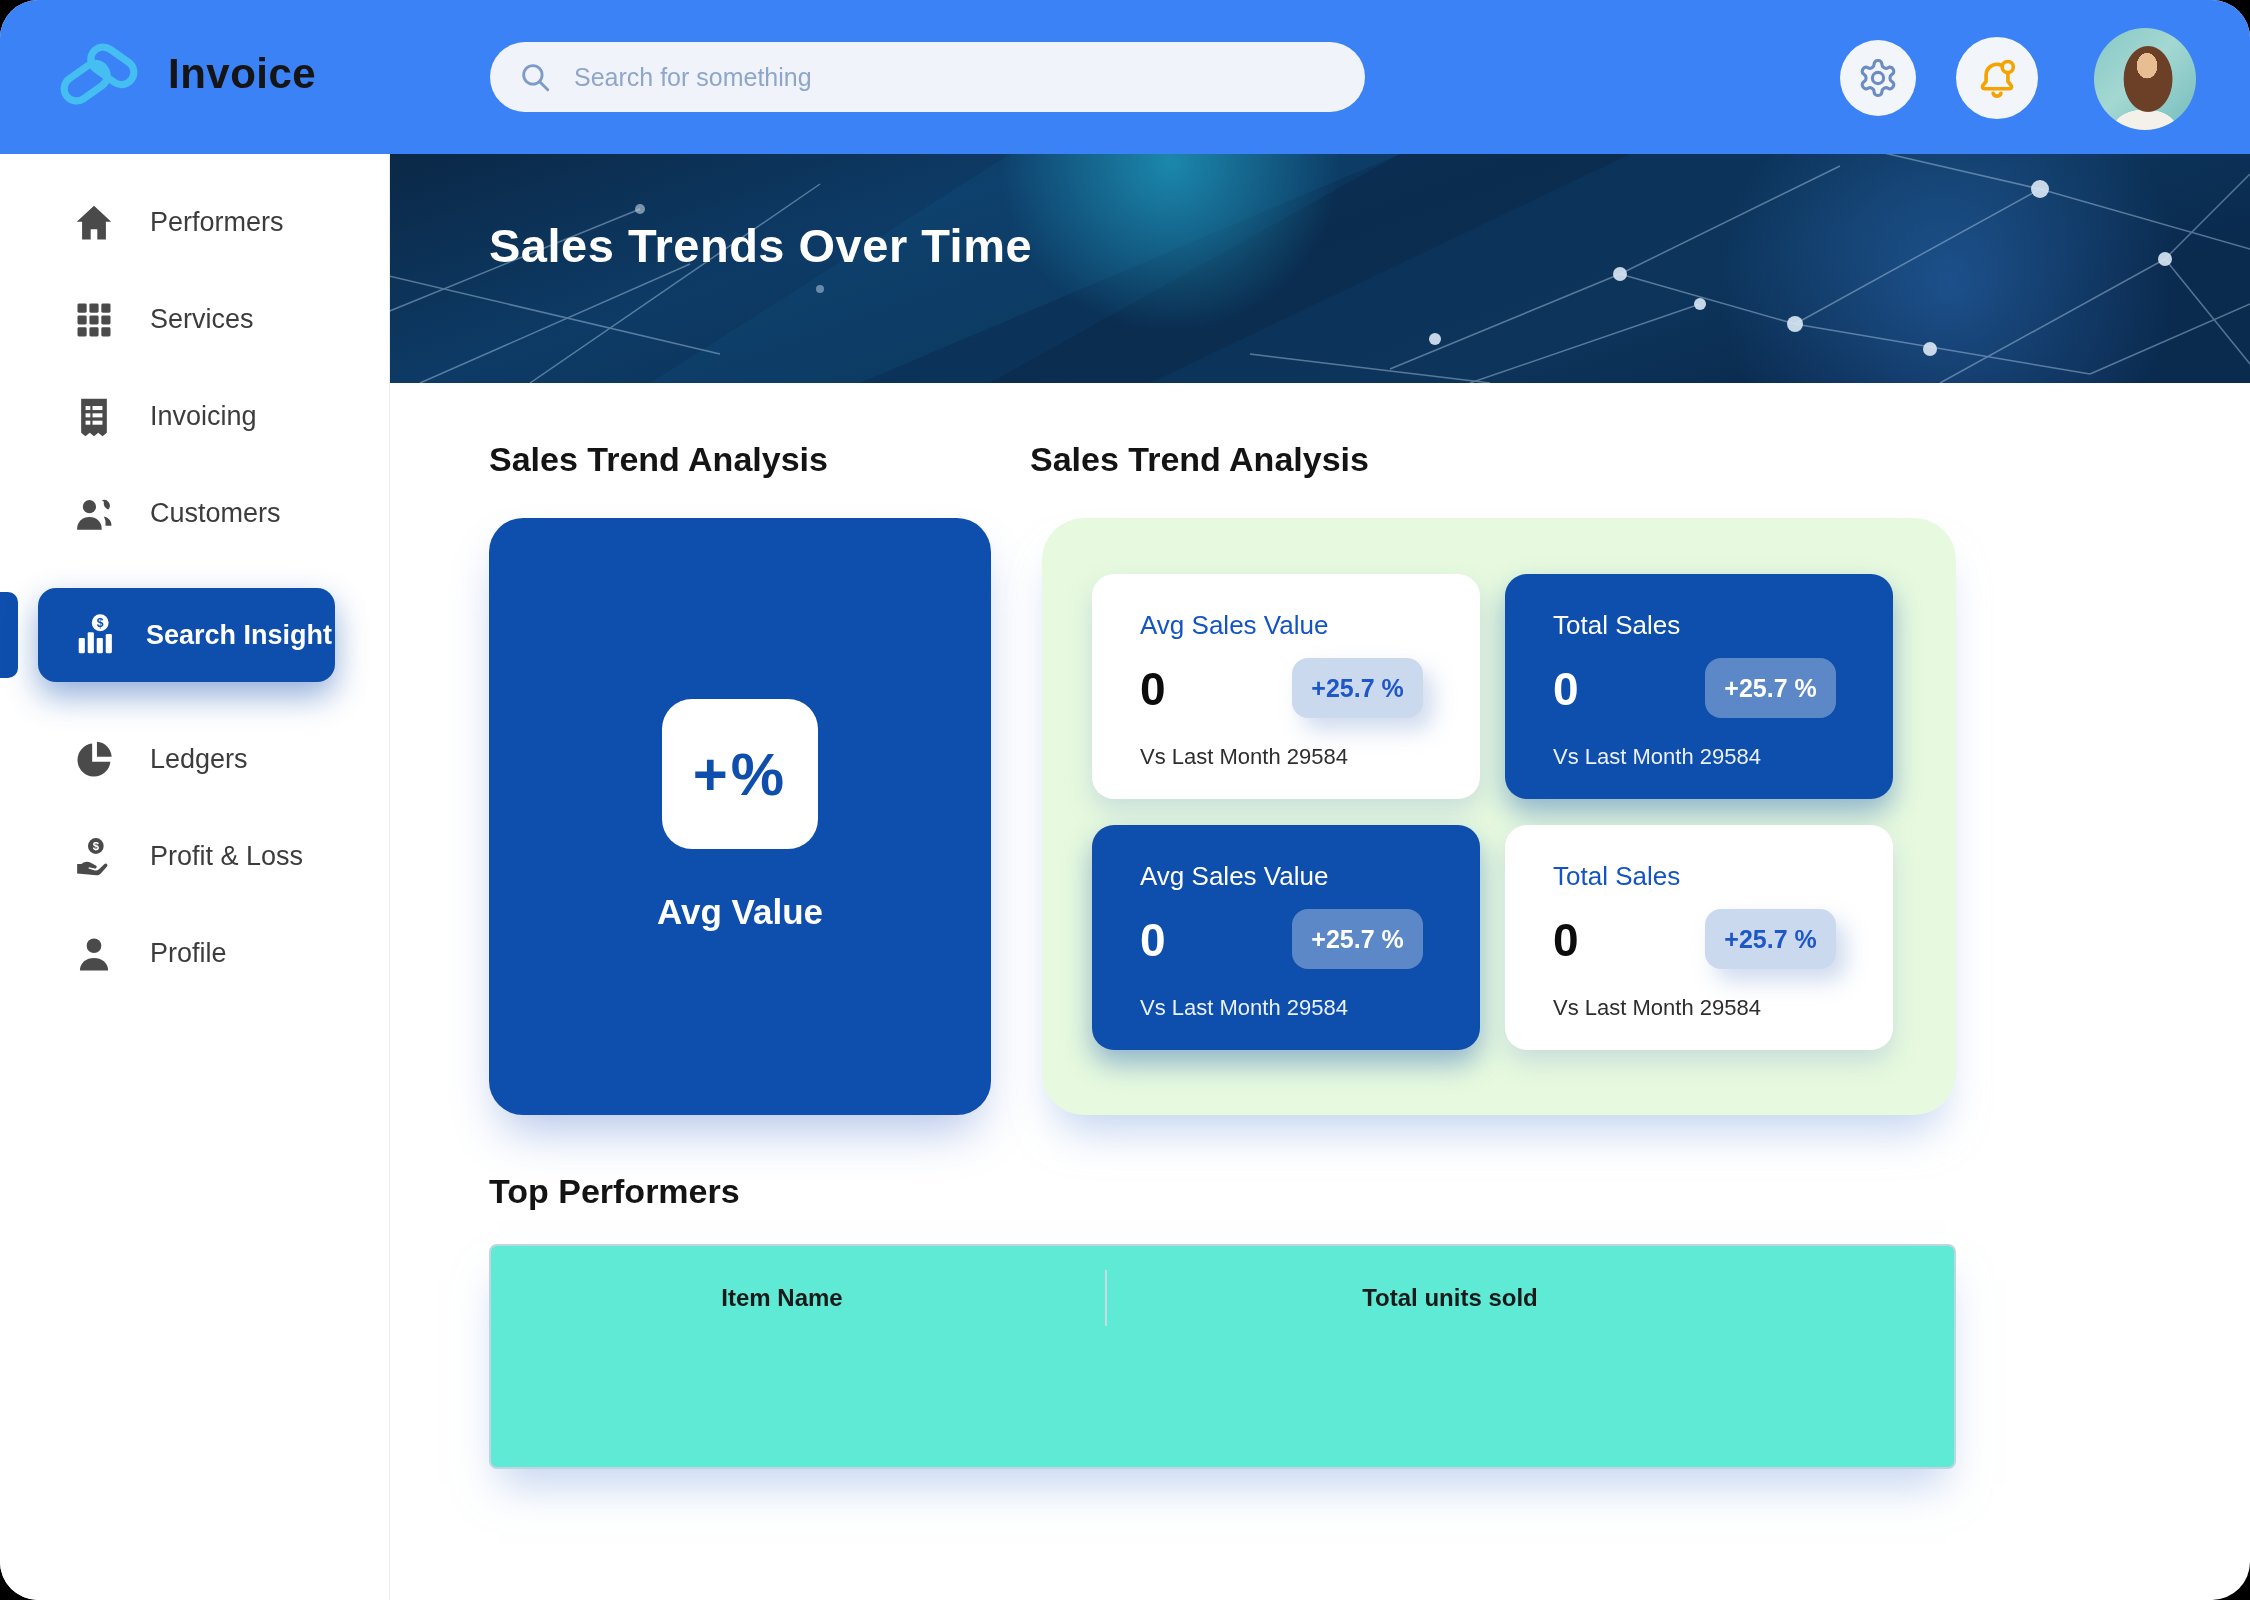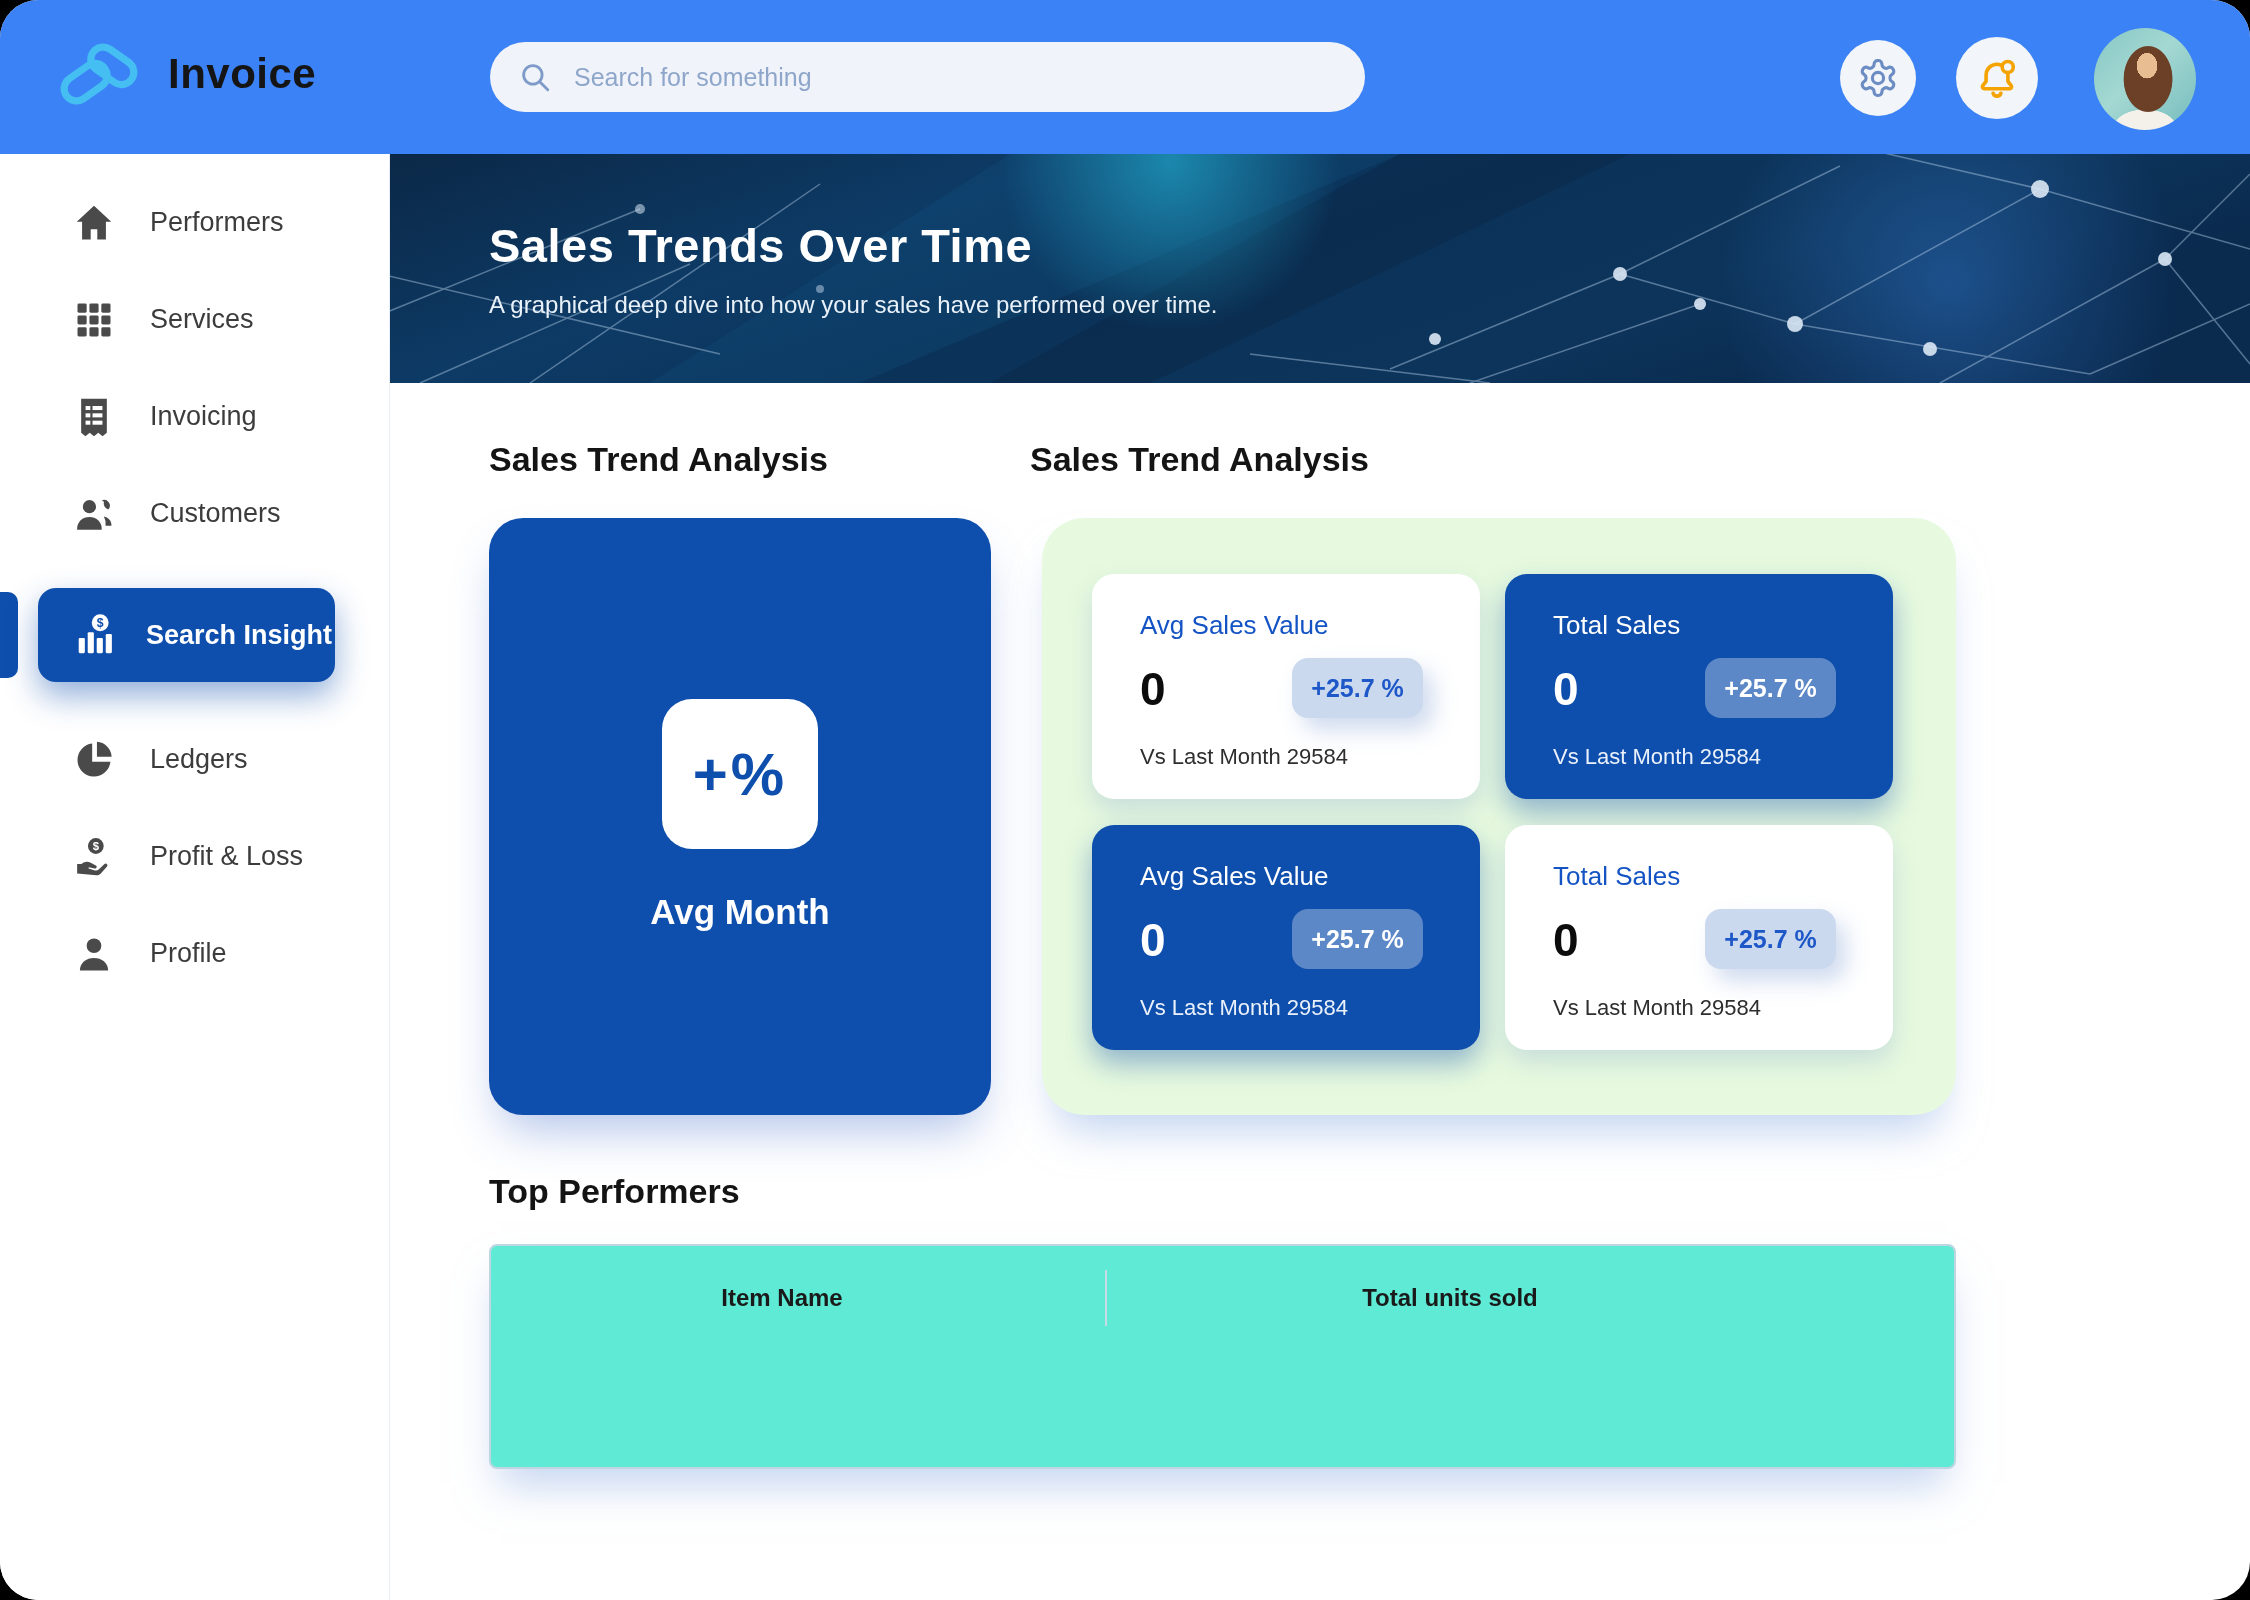--- a/index.html
+++ b/index.html
@@ -330,32 +330,31 @@
         <circle cx="1775" cy="105" r="7"></circle>
         <circle cx="1540" cy="195" r="7"></circle>
         <circle cx="1310" cy="150" r="6"></circle>
         <circle cx="1045" cy="185" r="6"></circle>
         <circle cx="250" cy="55" r="5" opacity="0.6"></circle>
         <circle cx="430" cy="135" r="4" opacity="0.5"></circle>
       </g>
     </svg>
     <div class="banner-text">
       <div class="banner-title">Sales Trends Over Time</div>
-      <div class="banner-sub">A graphical deep dive into how your sales have performed over time.</div>
     </div>
   </div>
 
   <div class="h-section h-left">Sales Trend Analysis</div>
   <div class="h-section h-right">Sales Trend Analysis</div>
 
   <div class="score-card">
     <div class="score-tile">
       <span class="score-plus">+%</span>
     </div>
-    <div class="score-label">Avg Month</div>
+    <div class="score-label">Avg Value</div>
   </div>
 
   <div class="stats-panel">
 
     <div class="stat-card white sc-pos-1">
       <div class="sc-title">Avg Sales Value</div>
       <div class="sc-value">0</div>
       <div class="sc-badge">+25.7 %</div>
       <div class="sc-vs">Vs Last Month 29584</div>
     </div>

